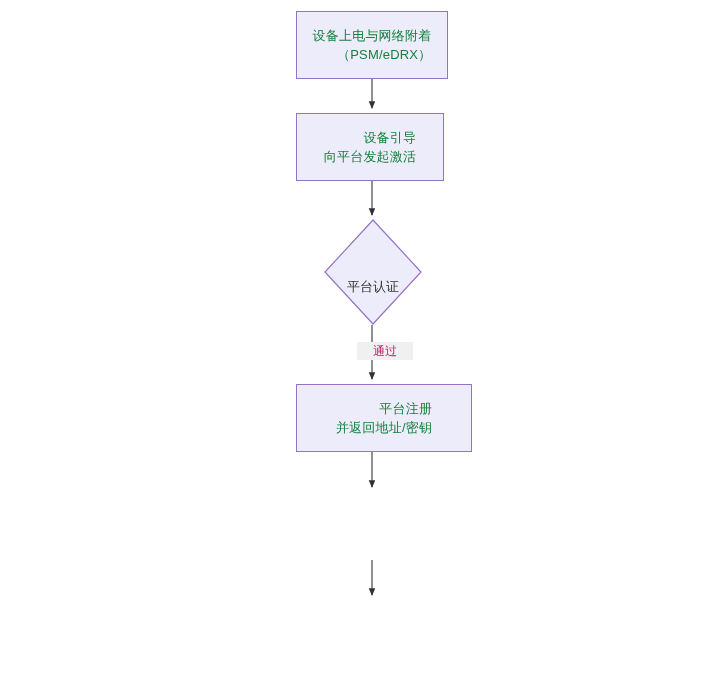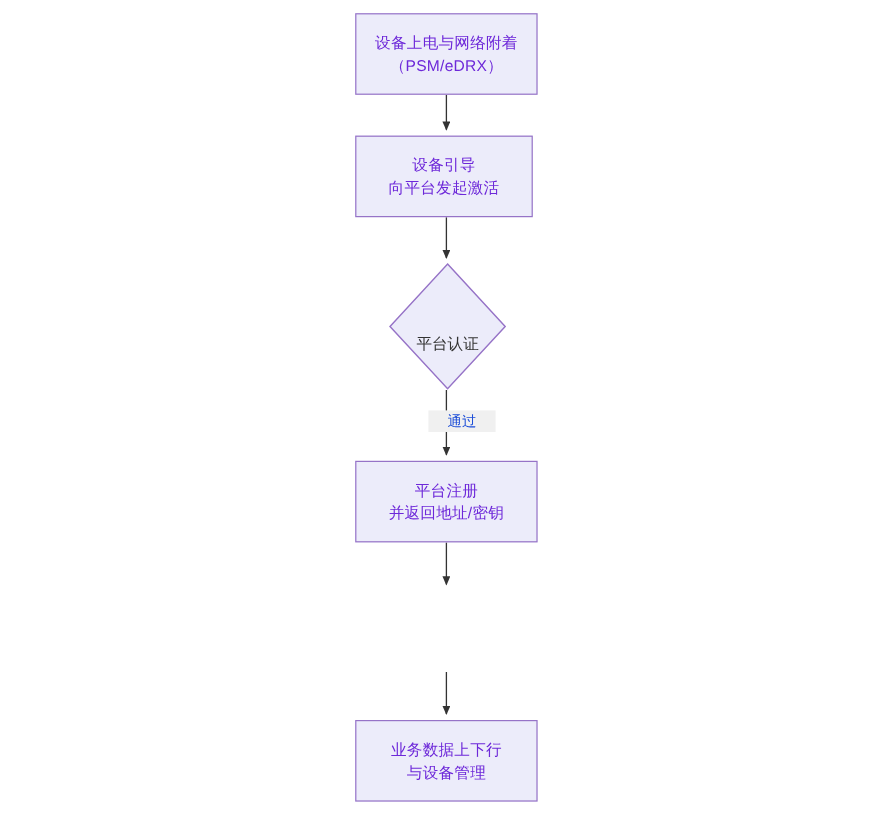--- a/index.html
+++ b/index.html
@@ -39,25 +39,26 @@
     position: absolute;
     box-sizing: border-box;
     background: #ececfa;
     border: 1px solid #9673c7;
     display: flex;
     align-items: center;
     justify-content: center;
     text-align: center;
   }
   .node-label {
-    color: #6d28d9;
+    color: #15803d;
     font-size: 13px;
     line-height: 19px;
     white-space: pre-line;
     letter-spacing: 0.2px;
+    text-align: right;
   }
 
   
   .decision {
     position: absolute;
     display: flex;
     align-items: center;
     justify-content: center;
   }
   .decision-shape {
@@ -75,21 +76,21 @@
     text-align: center;
     z-index: 2;
     white-space: pre-line;
     margin-top: 28px;
   }
 
   
   .edge-label {
     position: absolute;
     background: #f0f0f0;
-    color: #1d4ed8;
+    color: #be185d;
     font-size: 12px;
     line-height: 16px;
     padding: 1px 16px;
     white-space: nowrap;
     z-index: 3;
   }
 </style>
 </head>
 <body>
 
@@ -127,24 +128,20 @@
     <svg class="decision-shape" viewBox="0 0 98 106" preserveAspectRatio="none">
       <polygon points="49,1 97,53 49,105 1,53" fill="#ececfa" stroke="#9673c7" stroke-width="1.2"></polygon>
     </svg>
     <span class="decision-label">平台认证</span>
   </div>
 
   <div class="edge-label" style="left:357px; top:342px;">
     <span>通过</span>
   </div>
 
-  <div class="node" style="left:296px; top:384px; width:152px; height:68px;">
+  <div class="node" style="left:296px; top:384px; width:176px; height:68px;">
     <span class="node-label">平台注册
 并返回地址/密钥</span>
   </div>
 
 
-  <div class="node" style="left:296px; top:600px; width:152px; height:68px;">
-    <span class="node-label">业务数据上下行
-与设备管理</span>
-  </div>
 
 </div>
 
 </body></html>

